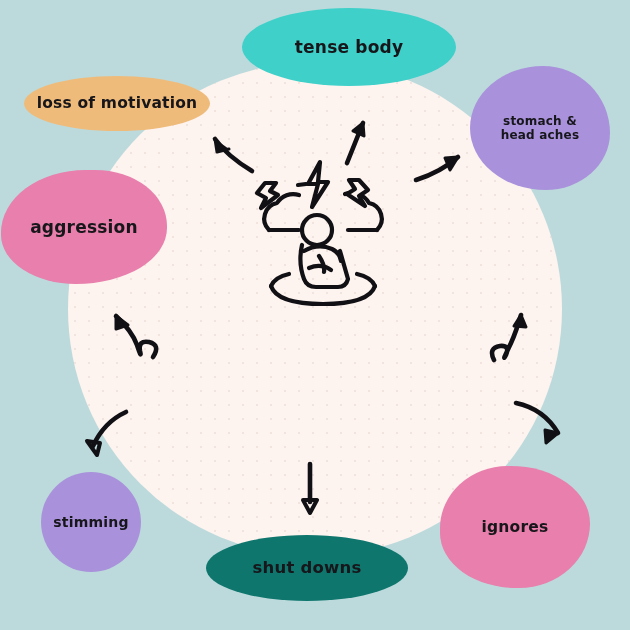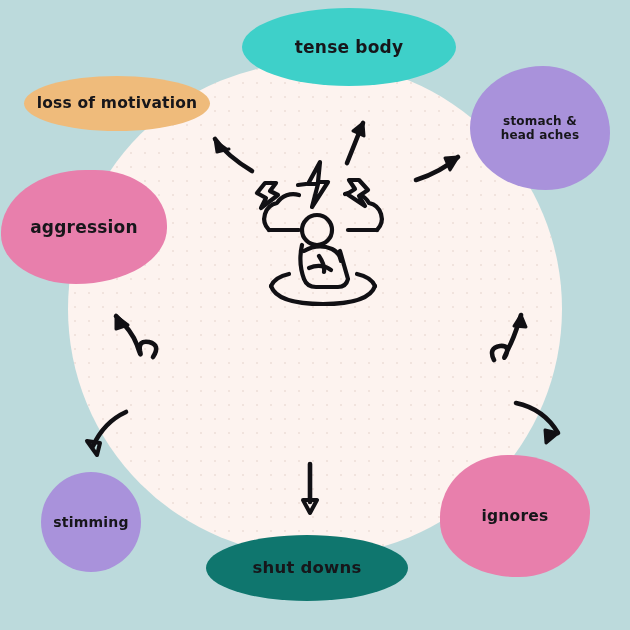--- a/index.html
+++ b/index.html
@@ -86,21 +86,21 @@
   #b-aggression .txt { font-size: 17px; }
 
   #b-tears {
     left: 432px; top: 237px; width: 190px; height: 60px;
     background: #efbb7b;
     border-radius: 50%/50%;
   }
   #b-tears .txt { font-size: 15.5px; }
 
   #b-ignores {
-    left: 440px; top: 455px; width: 150px; height: 122px;
+    left: 440px; top: 466px; width: 150px; height: 122px;
     background: #e87fac;
     border-radius: 46% 54% 48% 52% / 52% 48% 54% 46%;
     justify-content: center;
   }
   #b-ignores .txt { font-size: 15.5px; }
 
   #b-shut {
     left: 206px; top: 535px; width: 202px; height: 66px;
     background: #3ed0c9;
     border-radius: 50%/50%;

